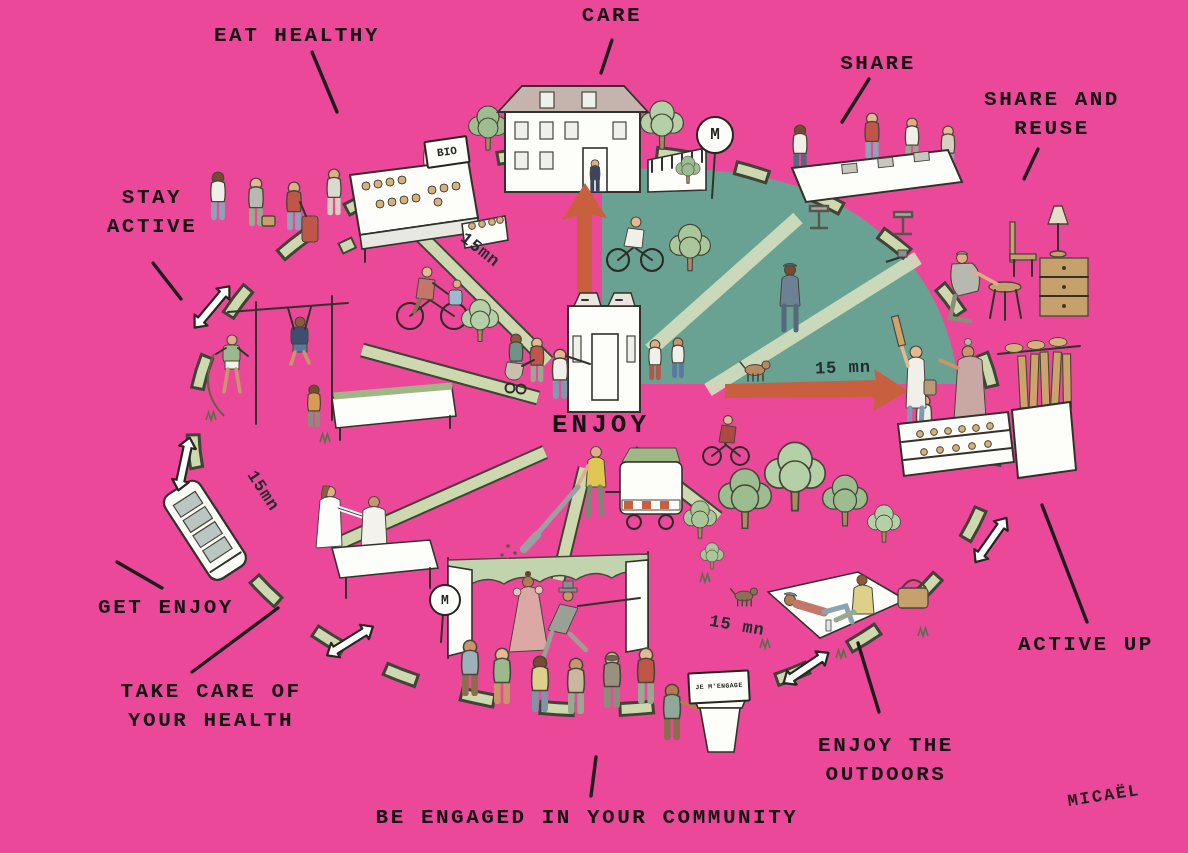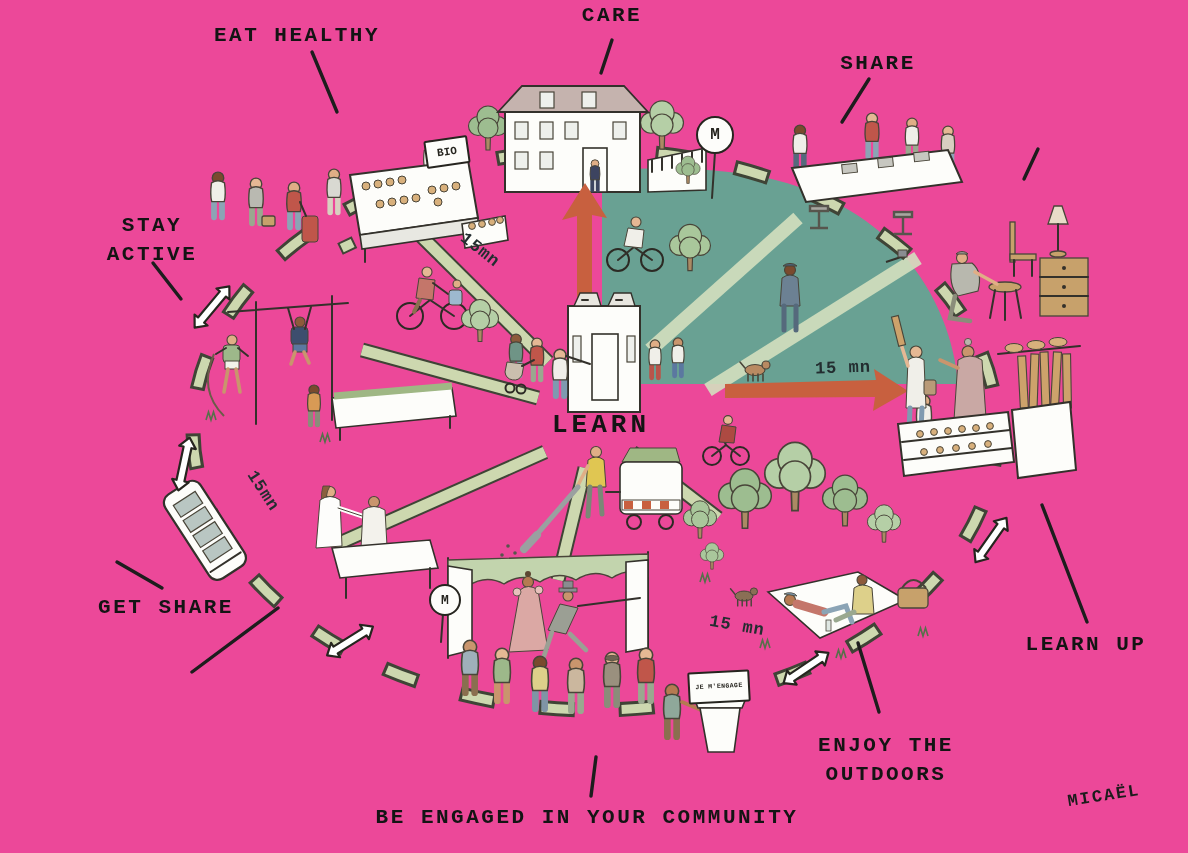--- a/index.html
+++ b/index.html
@@ -456,26 +456,28 @@
     <line class="lead" x1="192" y1="672" x2="278" y2="608"></line>
     <line class="lead" x1="596" y1="757" x2="591" y2="796"></line>
     <line class="lead" x1="858" y1="643" x2="879" y2="712"></line>
     <line class="lead" x1="1042" y1="505" x2="1087" y2="622"></line>
   </g>
 </svg>
 
 <div class="label" style="left:297px;top:36px">EAT HEALTHY</div>
 <div class="label" style="left:612px;top:16px">CARE</div>
 <div class="label" style="left:878px;top:64px">SHARE</div>
-<div class="label wrap" style="left:152px;top:240px;width:110px">STAY ACTIVE</div>
-<div class="label home-label" style="left:601px;top:425px">LEARN</div>
-<div class="label" style="left:166px;top:608px">GET SHARE</div>
+<div class="label wrap" style="left:1052px;top:114px;width:180px">SHARE AND REUSE</div>
+<div class="label wrap" style="left:152px;top:212px;width:110px">STAY ACTIVE</div>
+<div class="label home-label" style="left:601px;top:425px">ENJOY</div>
+<div class="label" style="left:166px;top:608px">GET ENJOY</div>
+<div class="label wrap" style="left:211px;top:706px;width:250px">TAKE CARE OF YOUR HEALTH</div>
 <div class="label" style="left:587px;top:818px">BE ENGAGED IN YOUR COMMUNITY</div>
 <div class="label wrap" style="left:886px;top:760px;width:190px">ENJOY THE OUTDOORS</div>
-<div class="label" style="left:1086px;top:645px">LEARN UP</div>
+<div class="label" style="left:1086px;top:645px">ACTIVE UP</div>
 
 <div class="time" style="left:480px;top:250px;transform:translate(-50%,-50%) rotate(38deg)">15mn</div>
 <div class="time" style="left:843px;top:368px;transform:translate(-50%,-50%) rotate(-2deg)">15 mn</div>
 <div class="time" style="left:263px;top:491px;transform:translate(-50%,-50%) rotate(57deg)">15mn</div>
 <div class="time" style="left:737px;top:626px;transform:translate(-50%,-50%) rotate(10deg)">15 mn</div>
 
 <div class="signbox bio" style="left:447px;top:152px">BIO</div>
 <div class="signbox metro m1" style="left:715px;top:135px">M</div>
 <div class="signbox metro m2" style="left:445px;top:600px">M</div>
 <div class="signbox pledge" style="left:719px;top:687px">JE M'ENGAGE</div>

